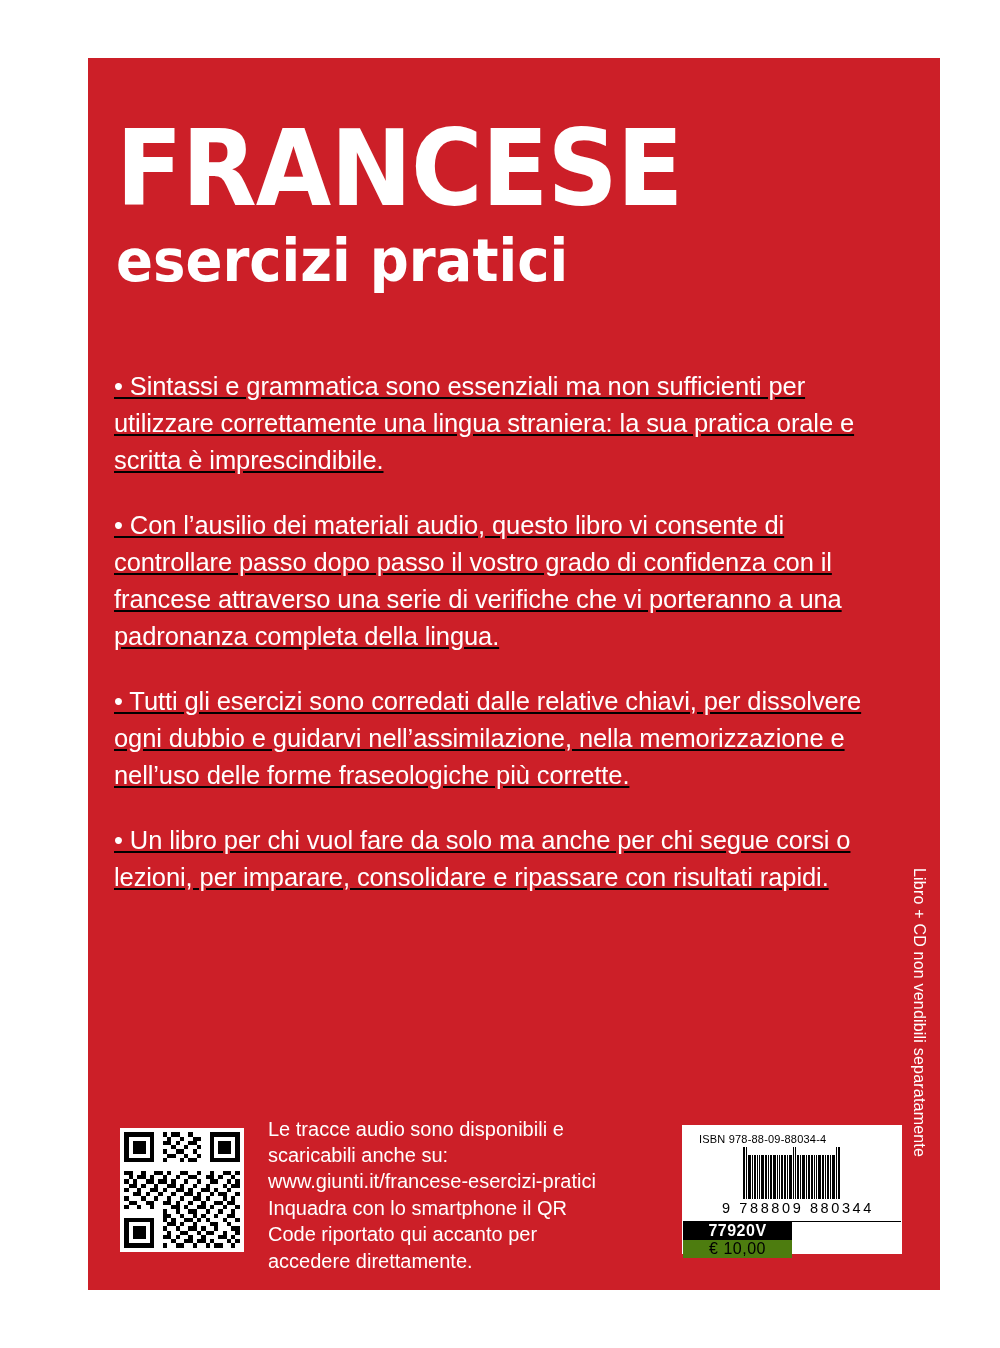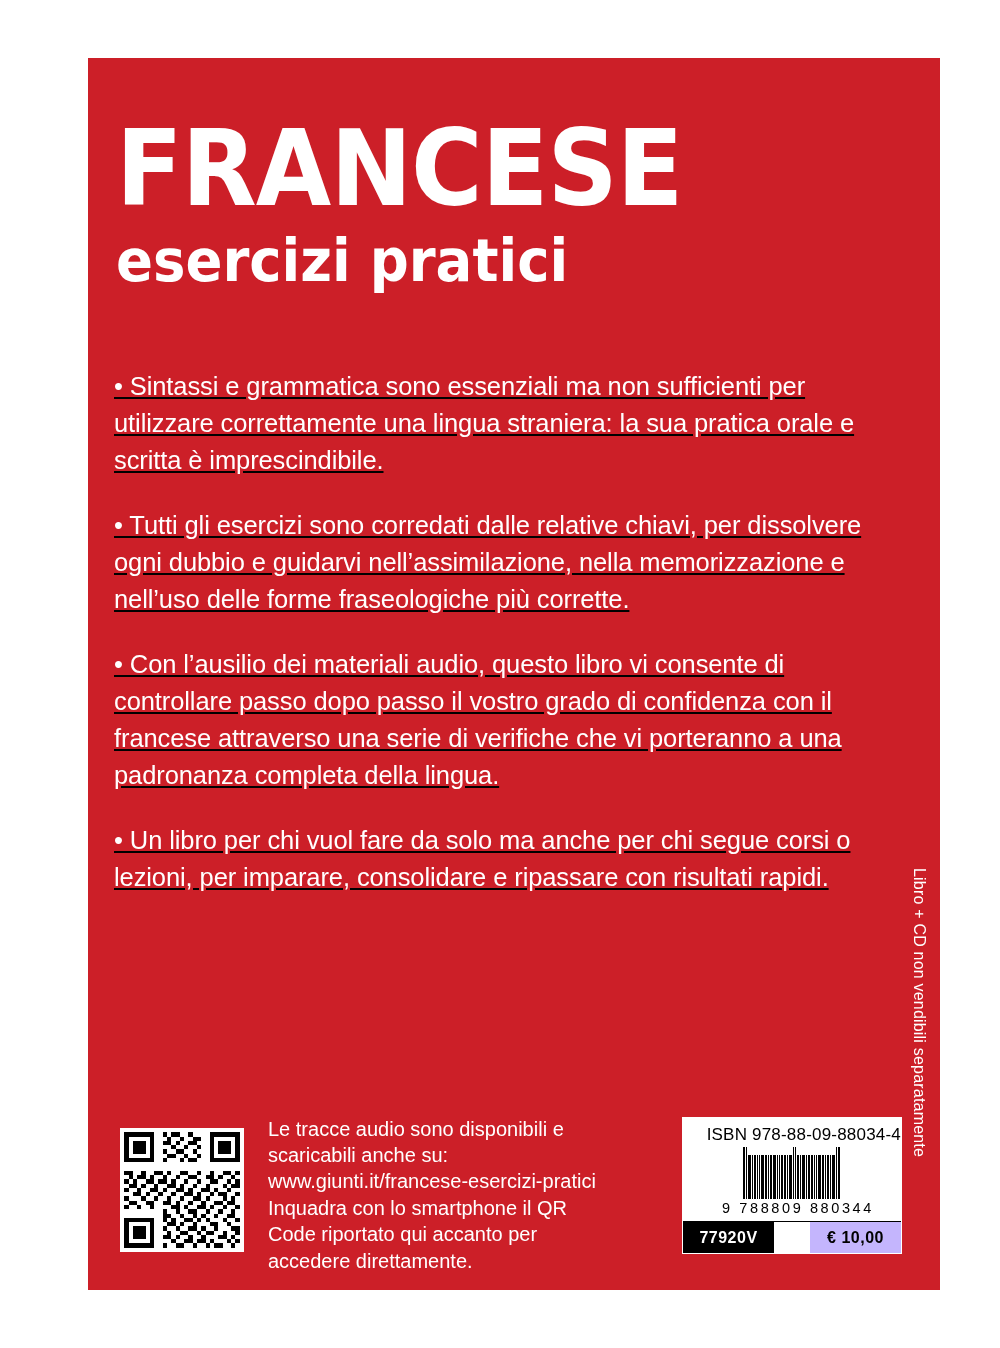--- a/index.html
+++ b/index.html
@@ -118,23 +118,23 @@
   .barcode-box {
     position: absolute;
     right: 38px;
     bottom: 36px;
     width: 218px;
     background: #ffffff;
     border: 1px solid #ffffff;
     padding: 0;
   }
   .isbn-line {
-    text-align: right;
-    font-family: "Liberation Sans", sans-serif;
-    font-size: 17px;
+    text-align: left;
+    font-family: "Liberation Sans", sans-serif;
+    font-size: 11px;
     color: #000;
     padding: 7px 0 2px 16px;
     letter-spacing: 0.2px;
   }
   .bars {
     display: flex;
     align-items: flex-end;
     justify-content: center;
     height: 52px;
     padding: 0 12px;
@@ -146,62 +146,62 @@
     font-family: "Liberation Sans", sans-serif;
     font-size: 14.5px;
     letter-spacing: 2.6px;
     color: #000;
     padding: 1px 0 5px 12px;
   }
   .price-row {
     display: flex;
     border-top: 1px solid #000;
     height: 31px;
+    flex-direction: column;
   }
   .price-code {
     width: 50%;
     background: #000;
     color: #fff;
     font-family: "Liberation Sans", sans-serif;
     font-size: 16px;
     font-weight: bold;
     display: flex;
     align-items: center;
     justify-content: center;
     letter-spacing: 0.5px;
   }
   .price-val {
     width: 50%;
-    background: #c4b5fd;
+    background: #4d7c0f;
     color: #000;
     font-family: "Liberation Sans", sans-serif;
     font-size: 16px;
-    font-weight: bold;
+    font-weight: normal;
     display: flex;
     align-items: center;
     justify-content: center;
     letter-spacing: 0.5px;
-    margin-left: 36px;
   }
 </style>
 </head>
 <body>
 
 <div class="page">
   <div class="cover">
 
     <div class="title-block">
       <div class="title-main">FRANCESE</div>
       <div class="title-sub">esercizi pratici</div>
     </div>
 
     <div class="bullets">
       <div class="bullet-para">• Sintassi e grammatica sono essenziali ma non sufficienti per utilizzare correttamente una lingua straniera: la sua pratica orale e scritta è imprescindibile.</div>
+      <div class="bullet-para">• Con l’ausilio dei materiali audio, questo libro vi consente di controllare passo dopo passo il vostro grado di confidenza con il francese attraverso una serie di verifiche che vi porteranno a una padronanza completa della lingua.</div>
       <div class="bullet-para">• Tutti gli esercizi sono corredati dalle relative chiavi, per dissolvere ogni dubbio e guidarvi nell’assimilazione, nella memorizzazione e nell’uso delle forme fraseologiche più corrette.</div>
-      <div class="bullet-para">• Con l’ausilio dei materiali audio, questo libro vi consente di controllare passo dopo passo il vostro grado di confidenza con il francese attraverso una serie di verifiche che vi porteranno a una padronanza completa della lingua.</div>
       <div class="bullet-para">• Un libro per chi vuol fare da solo ma anche per chi segue corsi o lezioni, per imparare, consolidare e ripassare con risultati rapidi.</div>
     </div>
 
     <div class="side-note">Libro + CD non vendibili separatamente</div>
 
     <div class="qr">
       <svg width="124" height="124" viewBox="0 0 29 29" shape-rendering="crispEdges">
         <rect width="29" height="29" fill="#ffffff"></rect>
         <g fill="#000000">
           <rect x="1" y="1" width="7" height="1"></rect>

